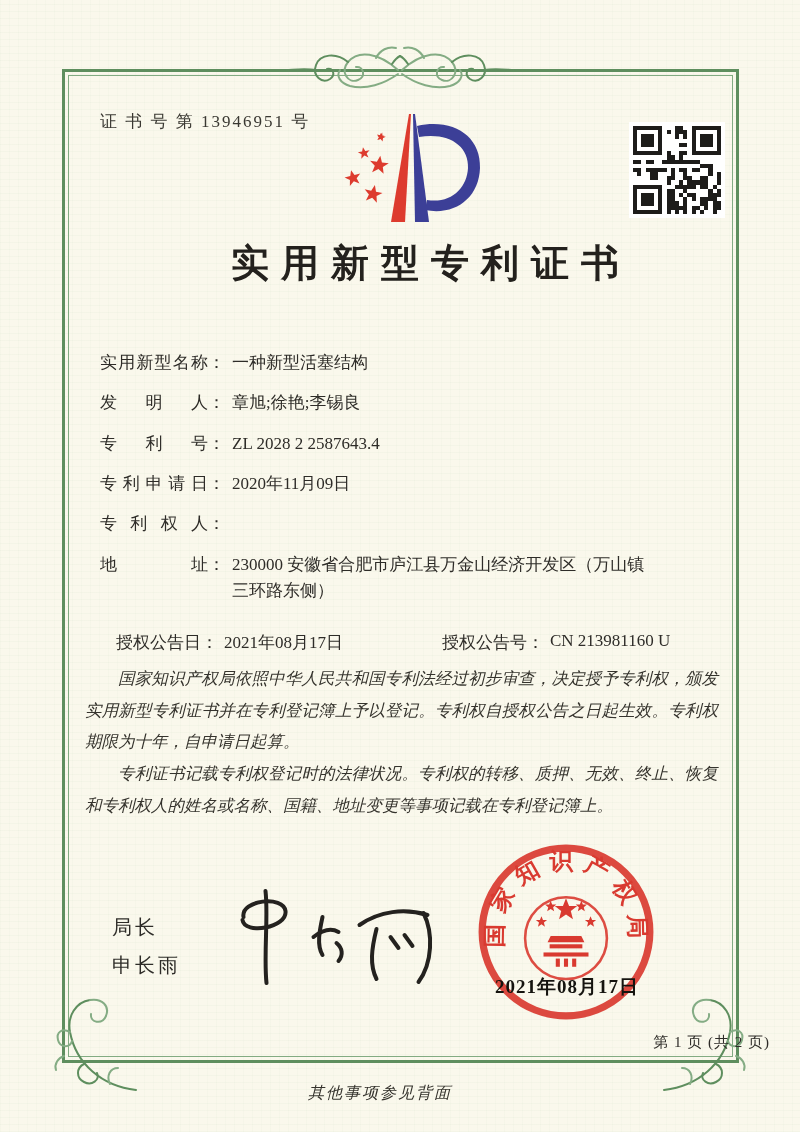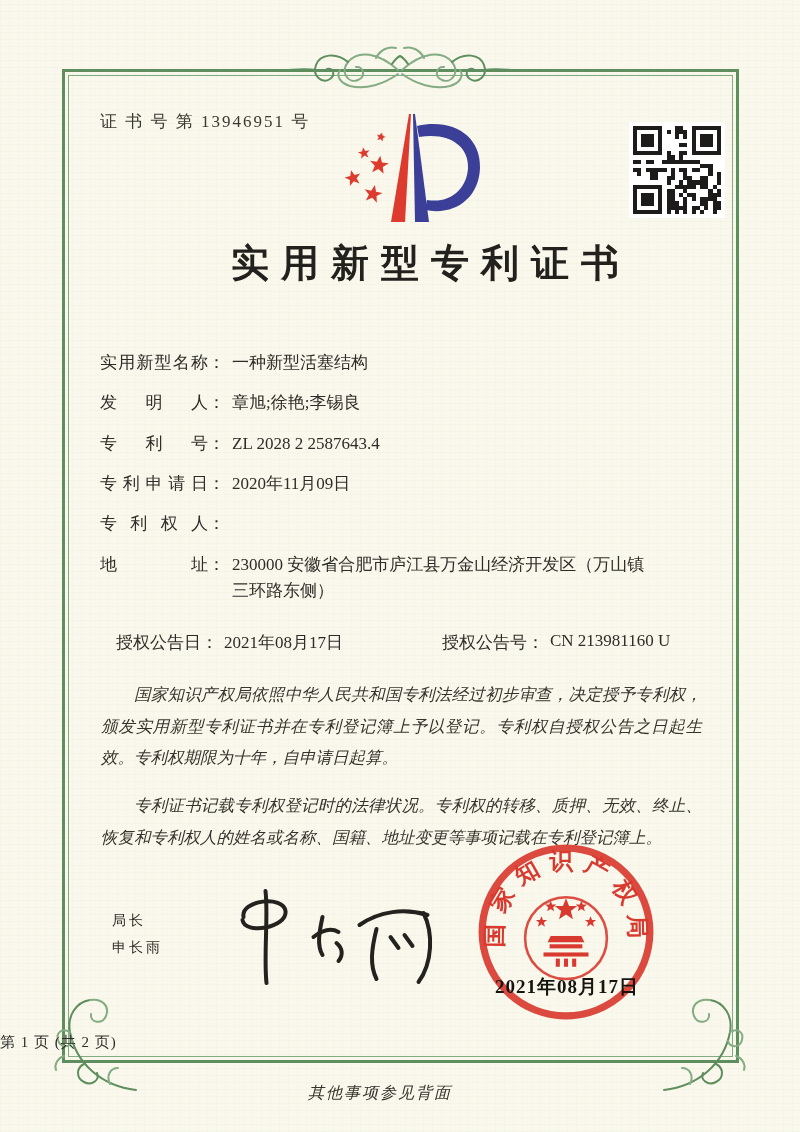--- a/index.html
+++ b/index.html
@@ -22,29 +22,29 @@
     font-size:38px;font-weight:bold;letter-spacing:12px;color:#23211d;padding-left:31px;}
   .fields{position:absolute;left:100px;top:338px;width:560px;font-size:17px;margin-top:12px;}
   .frow{display:flex;margin-bottom:14px;line-height:1.55;}
   .flabel{display:inline-block;width:108px;text-align:justify;text-align-last:justify;flex:0 0 108px;}
   .fcolon{flex:0 0 auto;}
   .fvalue{margin-left:7px;max-width:430px;}
   .grant-row{position:absolute;left:100px;top:631px;width:600px;font-size:17px;display:flex;margin-left:16px;}
   .grant-pair2{position:absolute;left:326px;top:0;display:flex;}
   .body-text{position:absolute;left:85px;top:663px;width:633px;font-size:16.5px;
     line-height:1.92;text-align:justify;font-style:italic;color:#35332d;}
-  .body-text p{margin:16px;text-indent:2em;}
-  .sig-title-block{position:absolute;left:112px;top:908px;font-size:14px;line-height:1.9;letter-spacing:3px;}
+  .body-text p{margin:0;text-indent:2em;}
+  .sig-title-block{position:absolute;left:112px;top:908px;font-size:20px;line-height:1.9;letter-spacing:3px;}
   .sig-script{position:absolute;left:225px;top:885px;width:215px;height:100px;}
   .sig-script svg{width:100%;height:100%;}
   .seal{position:absolute;left:476px;top:842px;width:180px;height:180px;}
   .seal svg{width:100%;height:100%;}
   .seal-date{position:absolute;left:472px;top:974px;width:190px;text-align:center;
     font-size:19px;letter-spacing:1px;color:#15140f;font-weight:bold;}
-  .page-info{position:absolute;left:0;top:1033px;width:770px;text-align:left;font-size:15px;letter-spacing:1px;}
+  .page-info{position:absolute;left:0;top:1033px;width:770px;text-align:right;font-size:15px;letter-spacing:1px;}
   .back-note{position:absolute;left:0;top:1083px;width:760px;text-align:center;
     font-size:16px;font-style:italic;letter-spacing:2px;color:#35332d;}
   .orn-top{position:absolute;left:280px;top:40px;width:240px;height:60px;}
   .orn-corner{position:absolute;width:92px;height:106px;}
   .orn-bl{left:50px;top:990px;}
   .orn-br{left:658px;top:990px;transform:scaleX(-1);}
   .orn path{fill:none;stroke:#84ac84;stroke-width:2;stroke-linecap:round;}
   .orn .dk{stroke:#5e8e5e;}
 </style>
 </head>

